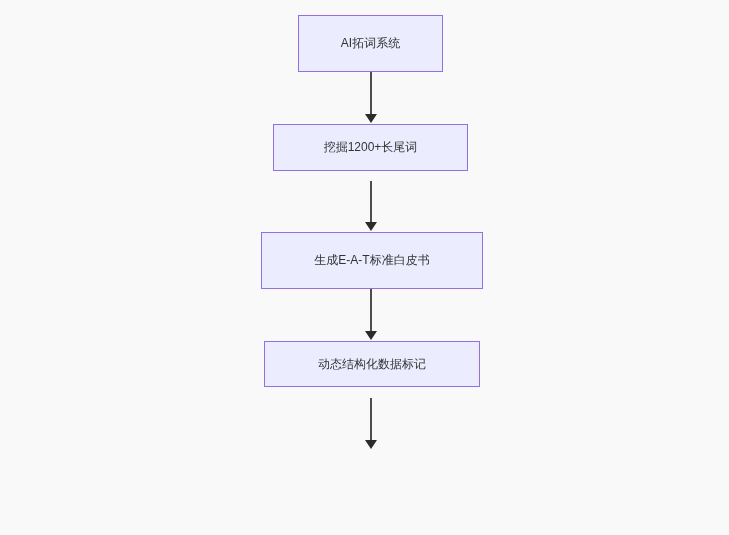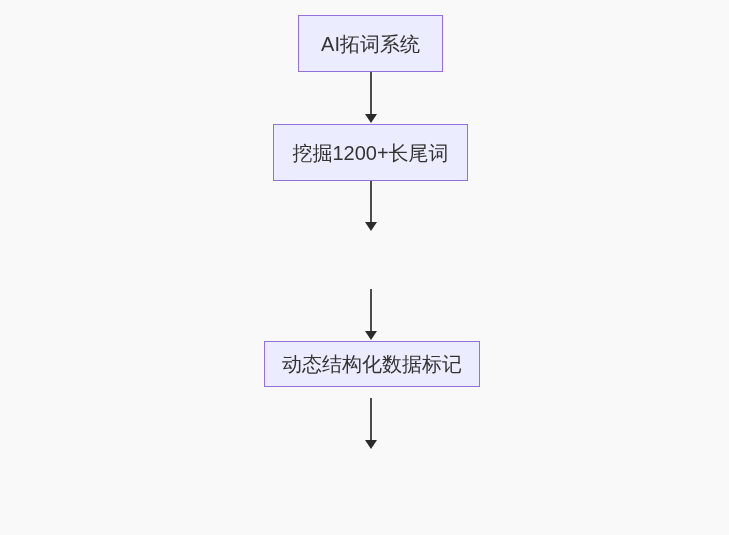--- a/index.html
+++ b/index.html
@@ -14,30 +14,30 @@
     height: 535px;
     background: #f9f9f9;
     overflow: hidden;
   }
   .flow-node {
     position: absolute;
     box-sizing: border-box;
     background: #ececff;
     border: 1px solid #9370db;
     color: #333333;
-    font-size: 20px;
+    font-size: 12px;
     line-height: 1.2;
     display: flex;
     align-items: center;
     justify-content: center;
     text-align: center;
     white-space: nowrap;
   }
   .node-1 { left: 298px; top: 15px;  width: 145px; height: 57px; }
-  .node-2 { left: 273px; top: 124px; width: 195px; height: 57px; }
+  .node-2 { left: 273px; top: 124px; width: 195px; height: 47px; }
   .node-3 { left: 261px; top: 232px; width: 222px; height: 57px; }
   .node-4 { left: 264px; top: 341px; width: 216px; height: 46px; }
   .node-5 { left: 255px; top: 450px; width: 232px; height: 57px; }
 
   .flow-arrow {
     position: absolute;
     left: 365px;          
     width: 12px;
     display: flex;
     flex-direction: column;
@@ -77,20 +77,23 @@
 
   <div class="flow-node node-2">
     <span>挖掘1200+长尾词</span>
   </div>
 
   <div class="flow-arrow arrow-2">
     <div class="arrow-line"></div>
     <div class="arrow-head"></div>
   </div>
 
+  <div class="flow-node node-3">
+    <span>生成E-A-T标准白皮书</span>
+  </div>
 
   <div class="flow-arrow arrow-3">
     <div class="arrow-line"></div>
     <div class="arrow-head"></div>
   </div>
 
   <div class="flow-node node-4">
     <span>动态结构化数据标记</span>
   </div>
 

